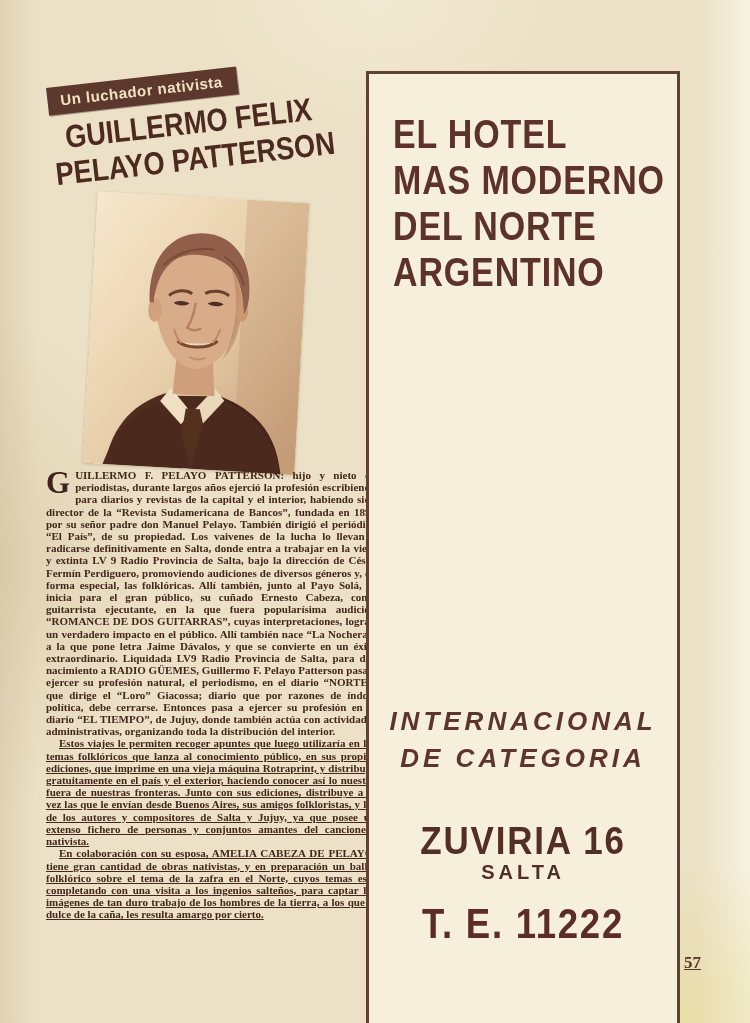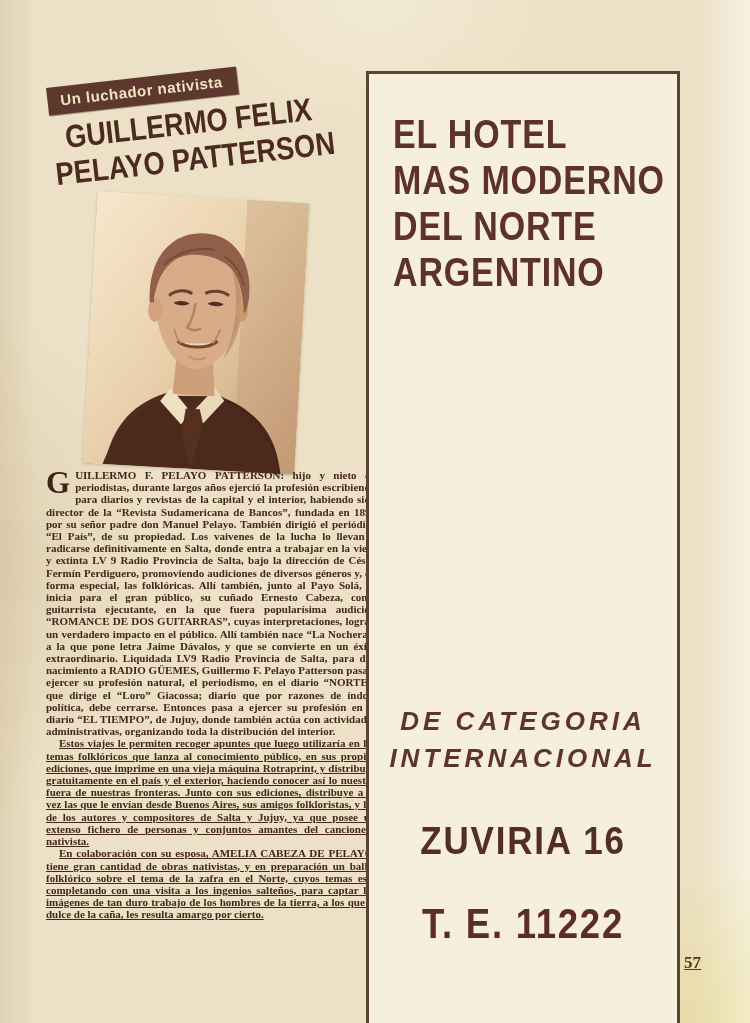--- a/index.html
+++ b/index.html
@@ -137,22 +137,23 @@
   <div class="ad">
     <div class="ad-headline">
       <div>EL HOTEL</div>
       <div>MAS MODERNO</div>
       <div>DEL NORTE</div>
       <div>ARGENTINO</div>
     </div>
 
 
     <div class="ad-tagline">
+      <div>INTERNACIONAL</div>
       <div>DE CATEGORIA</div>
-      <div>INTERNACIONAL</div>
     </div>
 
     <div class="ad-address">ZUVIRIA 16</div>
+    <div class="ad-city">SALTA</div>
     <div class="ad-phone">T. E. 11222</div>
   </div>
 
   <div class="page-number">57</div>
 </div>
 
 </body></html>

